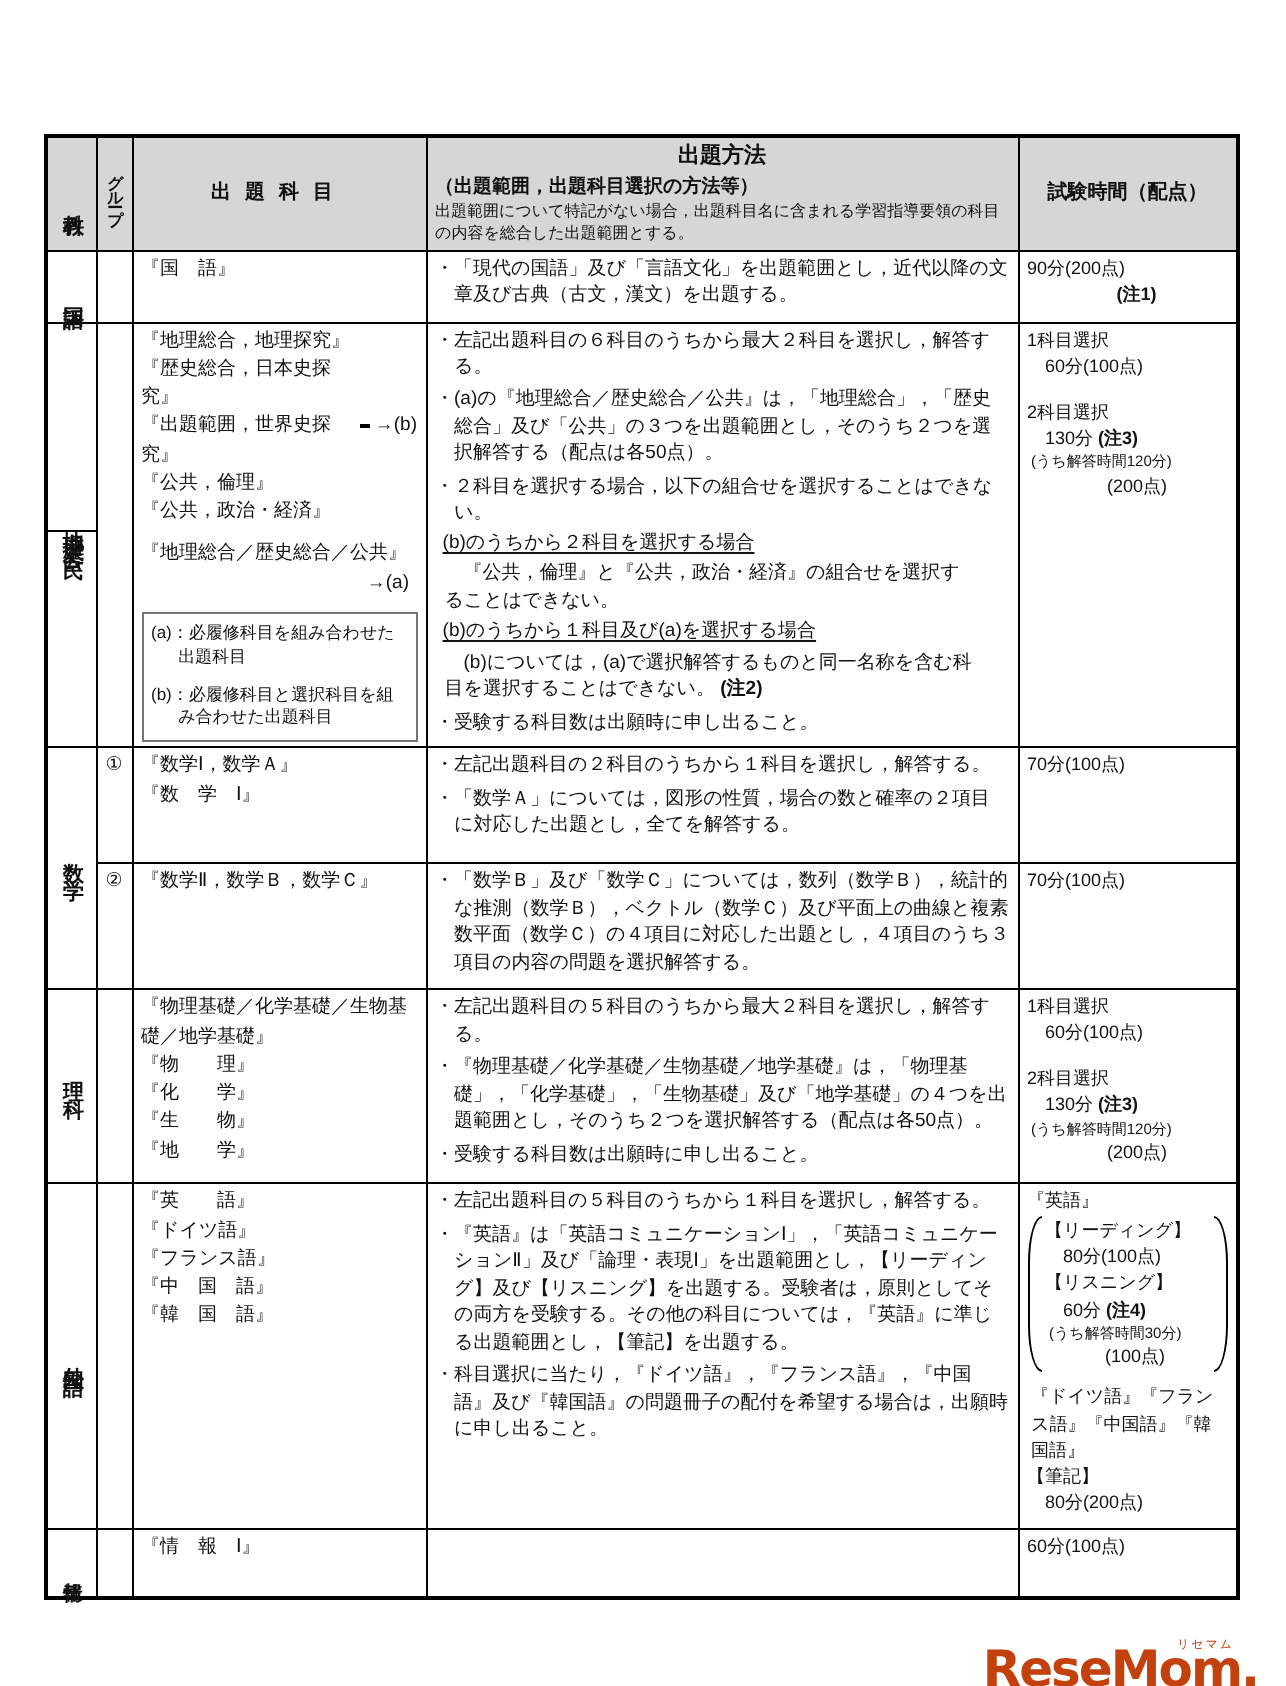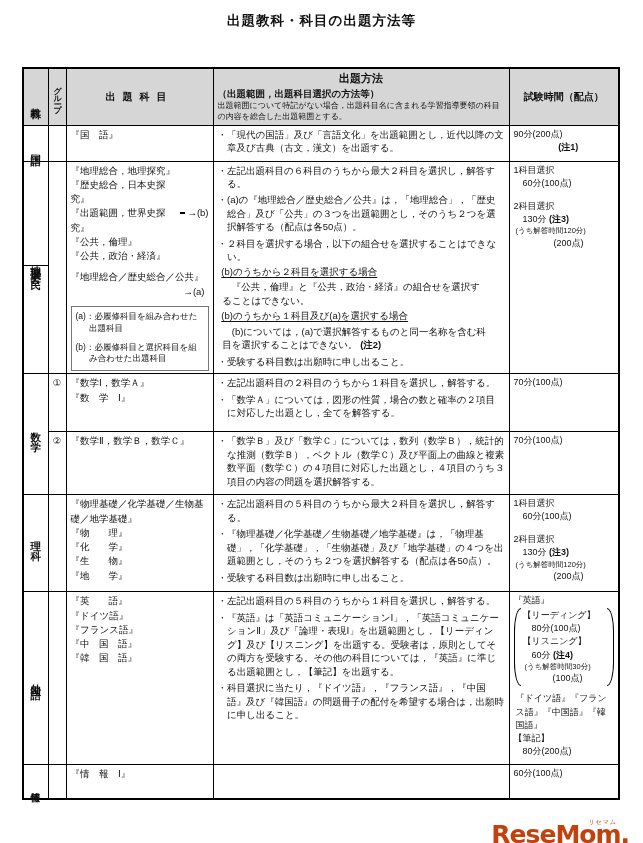--- a/index.html
+++ b/index.html
@@ -54,21 +54,20 @@
   .logo-ruby{position:absolute;top:-2px;right:12px;font-size:6px;letter-spacing:1px;}
   
   tr.r-hdr{height:57px;} tr.r-kok{height:36px;} tr.r-chi{height:190px;}
   tr.r-m1{height:58px;} tr.r-m2{height:63px;} tr.r-rik{height:97px;}
   tr.r-gai{height:173px;} tr.r-joh{height:34px;}
 </style>
 </head>
 <body>
 
 <div class="title">
-  <div>出題教科・科目の出題方法等</div>
 </div>
 
 <div class="tablewrap">
 <table>
   <colgroup>
     <col class="c-kyoka">
         <col class="c-grp">
         <col class="c-subj">
         <col class="c-meth">
         <col class="c-time">

